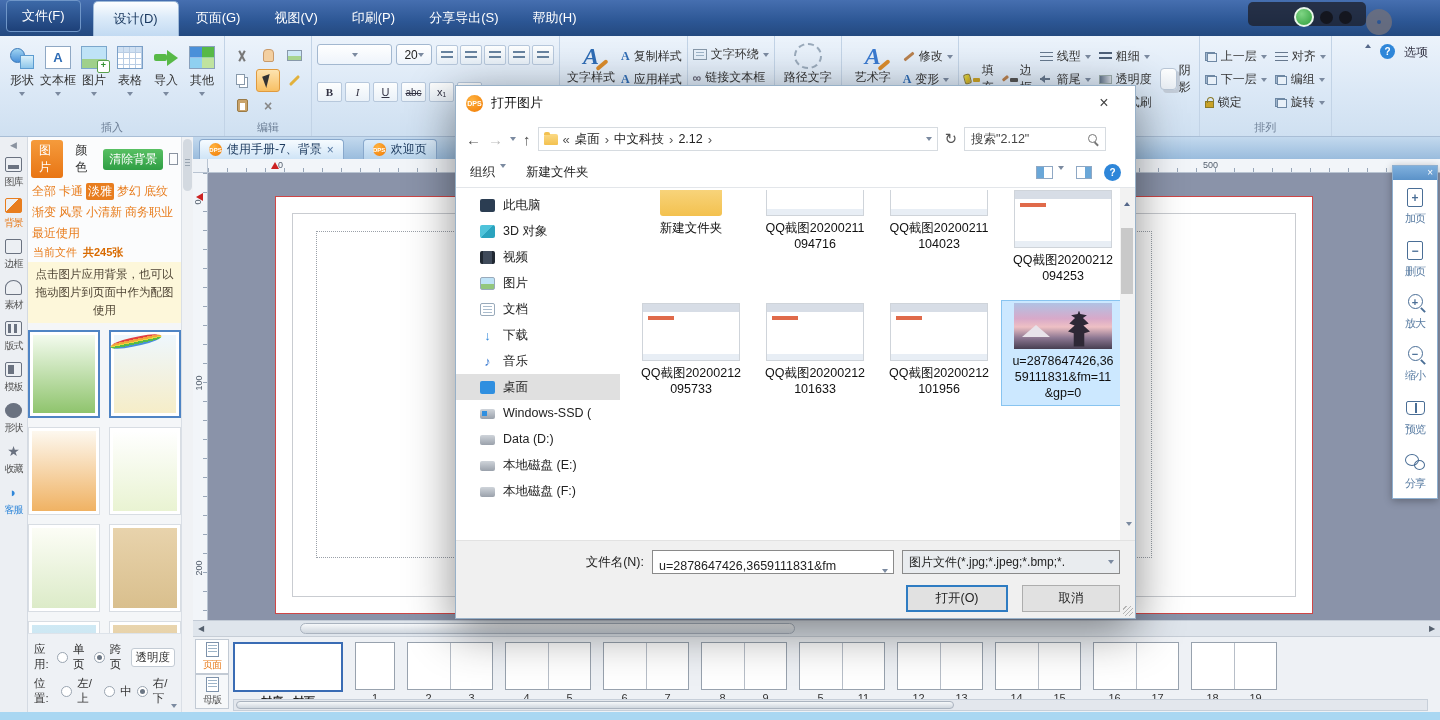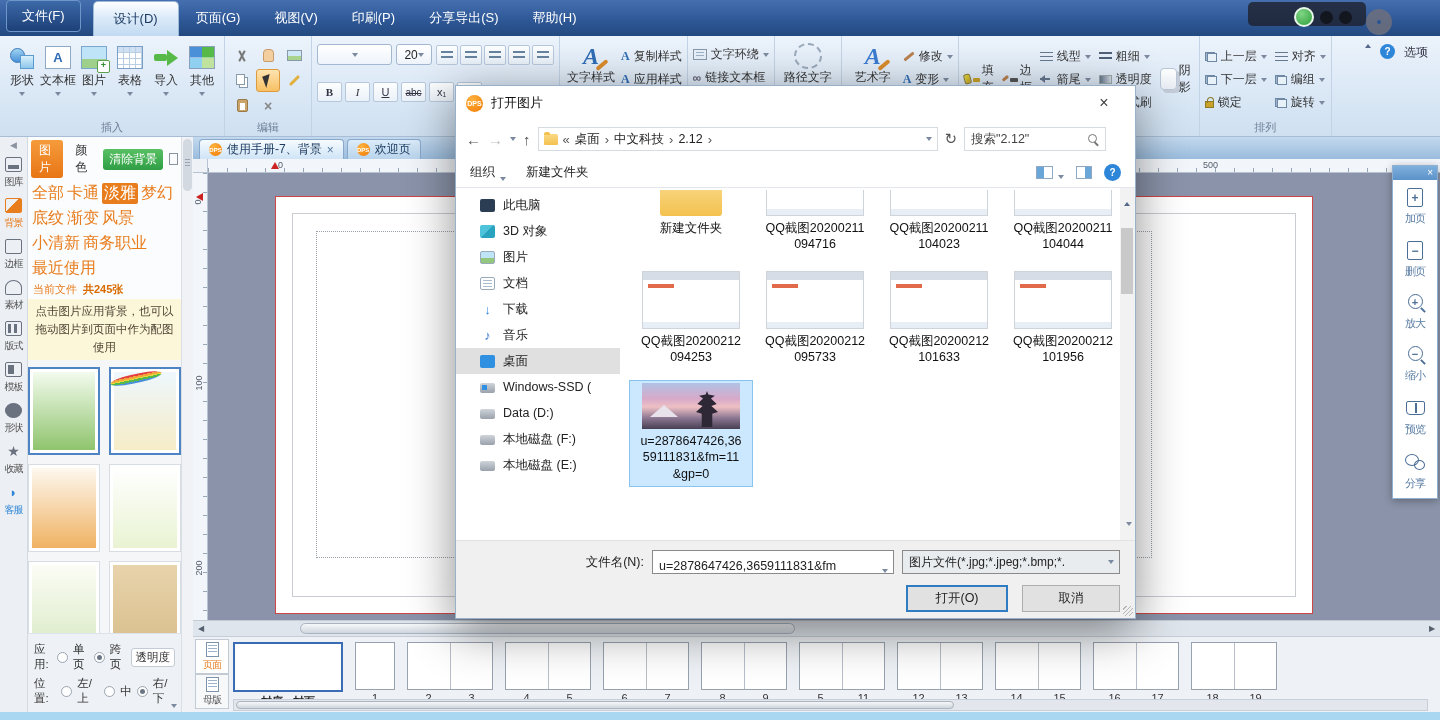--- a/index.html
+++ b/index.html
@@ -124,21 +124,21 @@
 .ni-shapes{border-radius:50%;background:#6a7280}
 .ni-favorite{border:none;color:#6a7280;font-size:14px;line-height:15px;text-align:center}
 .ni-support{border:none;color:#2e86d9;font-size:13px;line-height:15px;text-align:center}
 .nav-item.support span{color:#2e86d9}
 #panel{flex:1;display:flex;flex-direction:column;min-width:0}
 .panel-tabs{display:flex;align-items:center;gap:4px;padding:3px 3px 2px}
 .ptab{padding:2px 8px;border-radius:3px;font-size:12px;color:#333}
 .ptab.active{background:linear-gradient(#f59b3c,#e87514);color:#fff}
 .clear-btn{background:linear-gradient(#58c063,#2f9e44);color:#fff;padding:2px 6px;border-radius:3px;font-size:12px;white-space:nowrap}
 .expand-ic{width:12px;height:12px;border:1.5px solid #8a93a0;margin-left:2px}
-.cats{display:flex;flex-wrap:wrap;gap:4px 3px;padding:3px 4px 1px;font-size:16px}
+.cats{display:flex;flex-wrap:wrap;gap:4px 3px;padding:3px 4px 1px;font-size:12px}
 .cat{color:#e87d1e;white-space:nowrap}
 .cat.active{background:#e87d1e;color:#fff;border-radius:2px;padding:0 2px}
 .curline{padding:2px 5px;color:#e87d1e;font-size:11px;display:flex;gap:6px}
 .curline b{color:#d86a00}
 .notice{background:#fdf7da;color:#4e4434;padding:4px 6px;line-height:1.55;text-align:center;font-size:11.5px}
 #thumbs{flex:1;overflow:hidden;display:grid;grid-template-columns:72px 72px;gap:9px;justify-content:center;align-content:start;padding:7px 0;background:#f4f6f8}
 .thumb{height:88px;background:#fff;border:1px solid #d8dde3;position:relative}
 .thumb.selected{border:2px solid #4f84c4}
 .timg{position:absolute;inset:3px}
 .rainbow{position:absolute;left:-4px;top:2px;width:52px;height:9px;background:linear-gradient(#e43f3f 0 2px,#f2a33c 2px 4px,#e8d93a 4px 5px,#57b947 5px 7px,#4a90d9 7px 9px);transform:rotate(-12deg);border-radius:50%/60%}
@@ -218,21 +218,21 @@
 .fold-ic{width:14px;height:11px;background:linear-gradient(#fbd984,#f3c14f);border-radius:2px 2px 1px 1px;position:relative;flex:none}
 .fold-ic::before{content:"";position:absolute;left:0;top:-2px;width:6px;height:3px;background:#f3c14f;border-radius:2px 2px 0 0}
 .crumb{color:#222}
 .crumb-sep{color:#555;font-size:13px}
 .crumb-dd{margin-left:auto}
 .searchbar{width:142px;height:24px;border:1px solid #d6dbe0;display:flex;align-items:center;justify-content:space-between;padding:0 6px;color:#444}
 .mag{width:11px;height:11px;position:relative}
 .mag::before{content:"";position:absolute;left:0;top:0;width:7px;height:7px;border:1.5px solid #777;border-radius:50%}
 .mag::after{content:"";position:absolute;right:0;bottom:0;width:5px;height:1.5px;background:#777;transform:rotate(45deg)}
 .dlg-toolbar{height:30px;display:flex;align-items:center;gap:20px;padding:0 14px;border-bottom:1px solid #e3e6ea;flex:none;color:#222}
-.tb-item{display:flex;align-items:flex-end;gap:5px}
+.tb-item{display:flex;align-items:flex-start;gap:5px}
 .tb-right{margin-left:auto;display:flex;align-items:center;gap:12px}
 .vic{width:17px;height:13px;border:1px solid #8fa8c4;background:linear-gradient(90deg,#6aa7d8 45%,#fff 45%)}
 .vic2{width:16px;height:13px;border:1px solid #8fa8c4;background:linear-gradient(90deg,#fff 55%,#6aa7d8 55%)}
 .dlg-body{flex:1;display:flex;position:relative;overflow:hidden;min-height:0}
 #tree{width:164px;padding-top:4px;position:relative;flex:none}
 .tree-item{height:26px;display:flex;align-items:center;gap:8px;padding-left:24px;white-space:nowrap;overflow:hidden}
 .tree-item.selected{background:#e0e0e0}
 .tic{width:15px;height:13px;flex:none;position:relative;border-radius:2px}
 .tic-pc{background:#2b3d52;border:1.5px solid #5b7globe;border-color:#56789c}
 .tic-cube{background:linear-gradient(135deg,#4fc3da 50%,#2aa3be 50%)}
@@ -536,21 +536,21 @@
       <div class="glabel">排列</div>
     </div>
     <div id="ribbon-right">
       <span class="tri tri-up"></span>
       <span class="helpq">?</span>
       <span class="opt-label">选项</span>
     </div>
   </div>
 
   <div id="tabbar">
-      <div id="doctabs" style="display:flex;gap:3px">
+      <div id="doctabs" style="display:flex;gap:19px">
         <div class="dtab active">
           <span class="dps-badge">DPS</span>
           <span>使用手册-7、背景</span>
           <span class="dtab-close">×</span>
         </div>
         <div class="dtab cut">
           <span class="dps-badge">DPS</span>
           <span>欢迎页</span>
         </div>
       </div>
@@ -876,20 +876,24 @@
       <div id="tree">
           <div class="tree-item">
             <span class="tic tic-pc"></span>
             <span>此电脑</span>
           </div>
           <div class="tree-item">
             <span class="tic tic-cube"></span>
             <span>3D 对象</span>
           </div>
           <div class="tree-item">
+            <span class="tic tic-video"></span>
+            <span>视频</span>
+          </div>
+          <div class="tree-item">
             <span class="tic tic-picture"></span>
             <span>图片</span>
           </div>
           <div class="tree-item">
             <span class="tic tic-document"></span>
             <span>文档</span>
           </div>
           <div class="tree-item">
             <span class="tic tic-download">↓</span>
             <span>下载</span>
@@ -905,25 +909,25 @@
           <div class="tree-item">
             <span class="tic tic-drive-os"></span>
             <span>Windows-SSD (</span>
           </div>
           <div class="tree-item">
             <span class="tic tic-drive"></span>
             <span>Data (D:)</span>
           </div>
           <div class="tree-item">
             <span class="tic tic-drive"></span>
-            <span>本地磁盘 (F:)</span>
+            <span>本地磁盘 (E:)</span>
           </div>
           <div class="tree-item">
             <span class="tic tic-drive"></span>
-            <span>本地磁盘 (E:)</span>
+            <span>本地磁盘 (F:)</span>
           </div>
         </div>
       <div id="tree-scroll">
           <div class="ts-thumb"></div>
         </div>
       <div id="files">
           <div id="fgrid">
             <div class="fitem clipped">
               <div class="fthumb">
                 <div class="fo"></div>
@@ -935,26 +939,20 @@
                 <div class="sh"></div>
               </div>
               <div class="fname">QQ截图20200211094716</div>
             </div>
             <div class="fitem clipped">
               <div class="fthumb">
                 <div class="sh"></div>
               </div>
               <div class="fname">QQ截图20200211104023</div>
             </div>
-            <div class="fitem clipped">
-              <div class="fthumb">
-                <div class="sh"></div>
-              </div>
-              <div class="fname">QQ截图20200211104044</div>
-            </div>
             <div class="fitem">
               <div class="fthumb">
                 <div class="sh">
                   <span class="spk"></span>
                 </div>
               </div>
               <div class="fname">QQ截图20200212094253</div>
             </div>
             <div class="fitem">
               <div class="fthumb">

